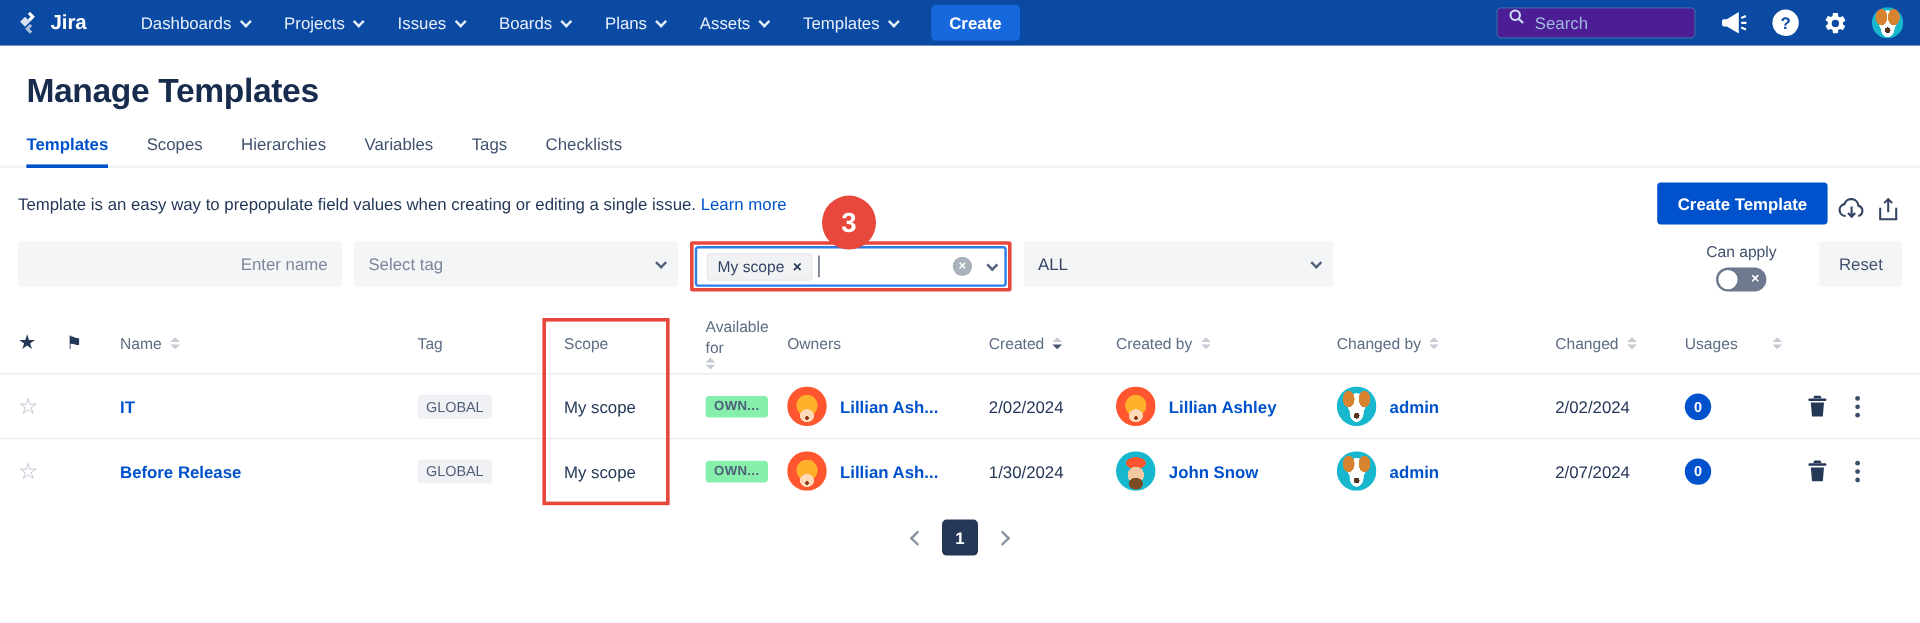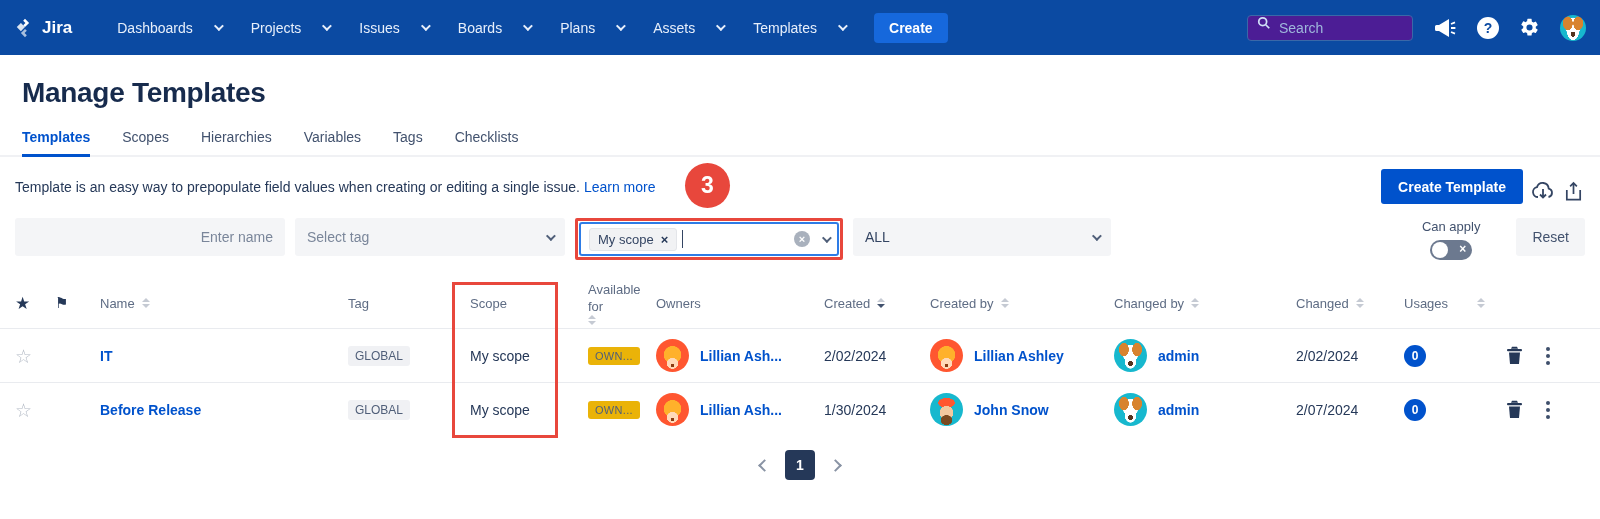--- a/index.html
+++ b/index.html
@@ -1,22 +1,22 @@
 <!DOCTYPE html>
 <html><head>
 <meta charset="utf-8">
 <style>
   * { margin:0; padding:0; box-sizing:border-box; }
   html,body { width:1600px; height:519px; overflow:hidden; background:#fff;
     font-family:"Liberation Sans", sans-serif; color:#172B4D; position:relative; }
 
   
-  .nav { height:55px; background:#0B4AA2; display:flex; align-items:center; padding:0 14px; gap:4px; }
+  .nav { height:38px; background:#0B4AA2; display:flex; align-items:center; padding:0 14px; gap:4px; }
   .brand { display:flex; align-items:center; gap:6px; color:#fff; font-size:17px; font-weight:700; margin-right:28px; }
-  .nav-item { display:flex; align-items:center; gap:21px; color:#E7EFFB; font-size:14px; padding:4px 13px; height:38px; cursor:pointer; }
+  .nav-item { display:flex; align-items:center; gap:7px; color:#E7EFFB; font-size:14px; padding:4px 13px; height:38px; cursor:pointer; }
   .chev { width:7px; height:7px; border-right:2px solid currentColor; border-bottom:2px solid currentColor;
           transform:rotate(45deg) translateY(-2px); display:inline-block; }
   .nav-create { background:#1668DC; color:#fff; font-size:14px; font-weight:600; border:none;
                 border-radius:4px; padding:7px 15px; margin-left:12px; cursor:pointer; }
   .nav-right { margin-left:auto; display:flex; align-items:center; gap:20px; }
   .nav-search { display:flex; gap:8px; background:#4c1d95; border:1px solid #3A68A8;
                 border-radius:4px; width:166px; height:26px; padding:0 9px; }
   .nav-search input { background:transparent; border:none; outline:none; color:#CFE0F7; font-size:14px; width:120px;
                 font-family:"Liberation Sans", sans-serif; }
   .nav-search input::placeholder { color:#9FB8DC; }
@@ -102,21 +102,21 @@
   .star-h { color:#253858; font-size:17px; } .flag-h { color:#253858; font-size:15px; }
   .star-row { color:#B3BAC5; font-size:19px; cursor:pointer; }
   .sort { display:inline-flex; flex-direction:column; gap:2px; }
   .sort i { width:0; height:0; border-left:4px solid transparent; border-right:4px solid transparent; }
   .sort .up { border-bottom:4px solid #C5CAD3; }
   .sort .down { border-top:4px solid #C5CAD3; }
   .sort.desc .down { border-top-color:#42526E; }
   .gap-wide { margin-left:22px; }
   a.cell-link { color:#0052CC; font-weight:600; text-decoration:none; white-space:nowrap; cursor:pointer; }
   .badge { background:#F0F1F4; border-radius:3px; padding:3px 7px; font-size:12px; color:#505F79; display:inline-block; }
-  .badge.own { font-size:11px; font-weight:400; background:#eab308; letter-spacing:.3px; }
+  .badge.own { font-size:11px; font-weight:700; background:#86efac; letter-spacing:.3px; }
   .person { display:flex; align-items:center; gap:11px; }
   .date { color:#253858; }
   .usages-badge { width:22px; height:22px; border-radius:50%; background:#0052CC; color:#fff; font-size:12px;
                   font-weight:700; display:flex; align-items:center; justify-content:center; }
   .actions { display:flex; align-items:center; gap:20px; padding-left:6px; }
   .kebab { display:flex; flex-direction:column; gap:3px; cursor:pointer; padding:3px; }
   .kebab i { width:4px; height:4px; border-radius:50%; background:#3E4F6B; }
   .trash { cursor:pointer; display:flex; }
 
   

